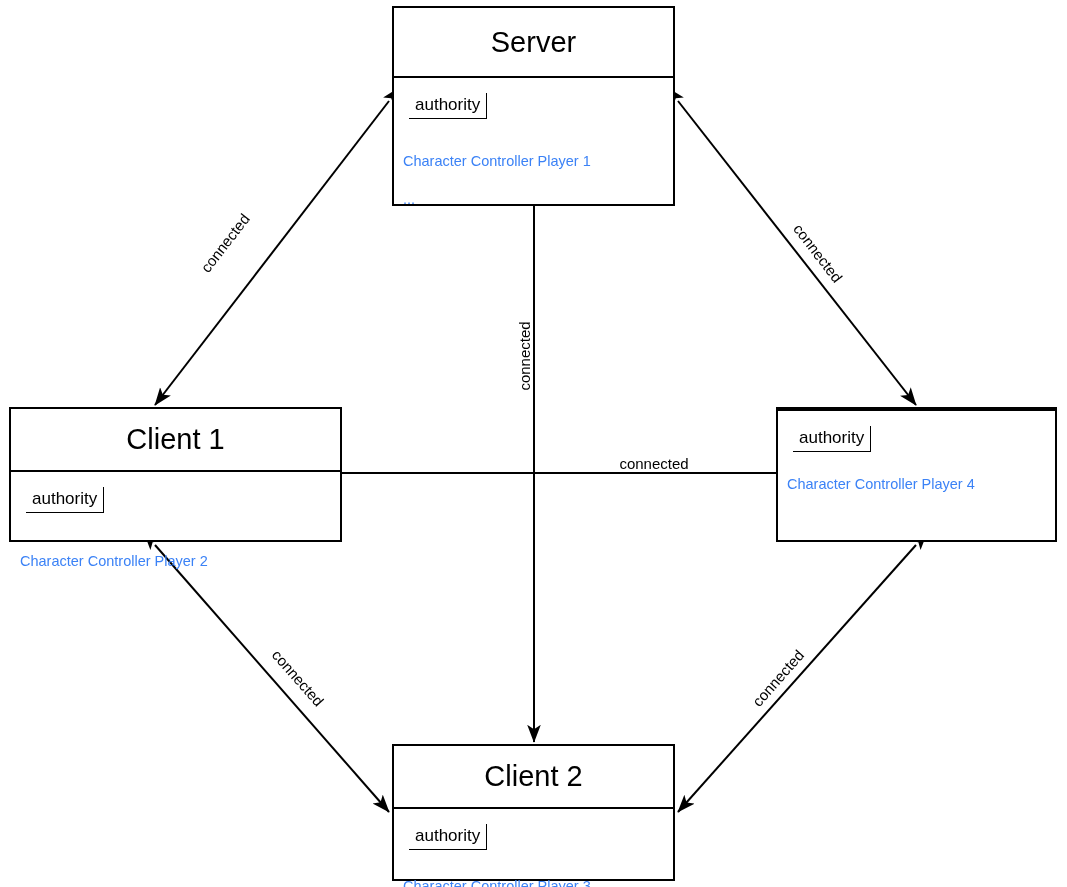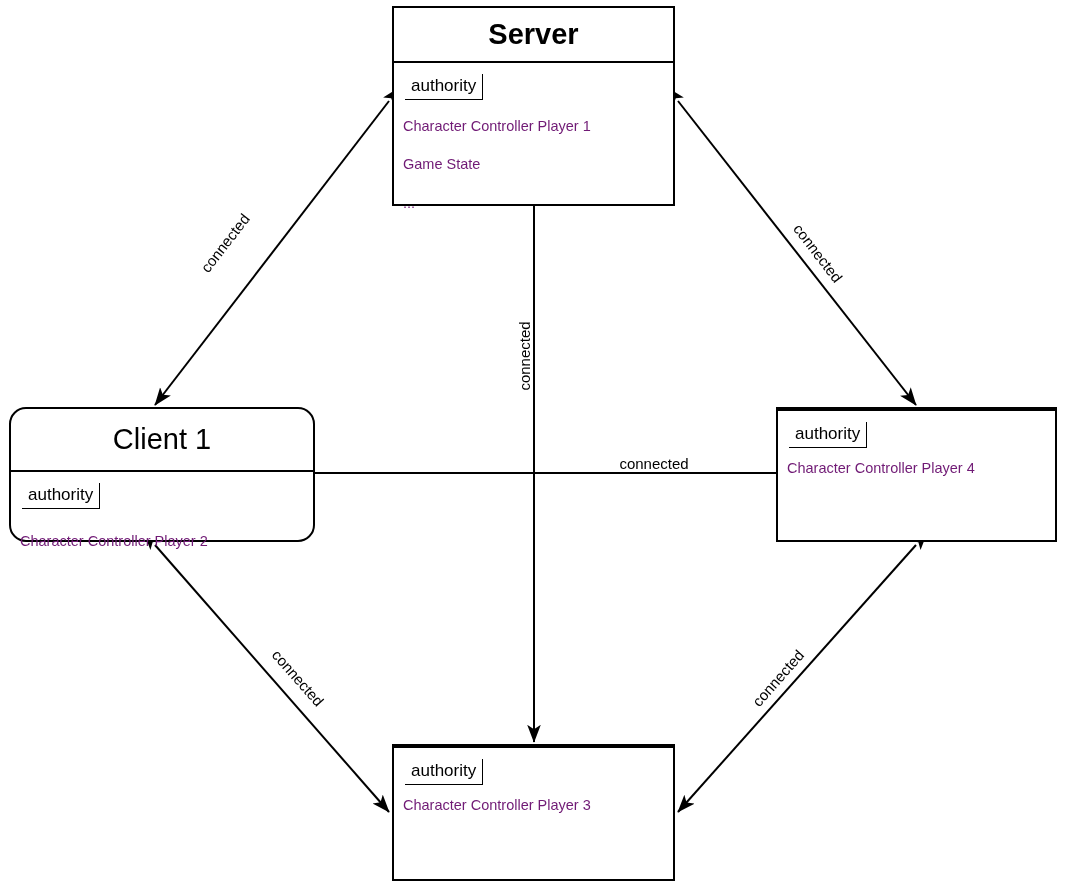--- a/index.html
+++ b/index.html
@@ -40,40 +40,40 @@
     align-items: center;
     justify-content: center;
   }
   .node-body {
     box-sizing: border-box;
     border-top: 2px solid #000000;
     width: 100%;
     padding: 0;
   }
   .authority-wrap {
-    padding: 0;
-    margin: 12px;
+    padding: 16px;
+    margin: 0;
   }
   .authority-tag {
     display: inline-block;
     border: 1px solid #000000;
     border-top: none;
     border-left: none;
     font-size: 17px;
     color: #000000;
     padding: 3px 6px 4px 6px;
     line-height: 1.05;
     background: #ffffff;
     position: relative;
     left: -1px;
     top: -1px;
   }
   .attr {
     font-size: 14.5px;
-    color: #701a75;
+    color: #3b82f6;
     padding: 0 16px 0 9px;
     line-height: 1;
   }
   .edge-label {
     position: absolute;
     font-size: 15px;
     color: #000000;
     white-space: nowrap;
     background: #ffffff;
     padding: 1px 3px;
@@ -102,51 +102,51 @@
     <line x1="534" y1="203" x2="534" y2="742" stroke="#000000" stroke-width="2" marker-start="url(#arrowStart)" marker-end="url(#arrowEnd)"></line>
 
     <line x1="294" y1="473" x2="1053" y2="473" stroke="#000000" stroke-width="2" marker-start="url(#arrowStart)" marker-end="url(#arrowEnd)"></line>
 
     <line x1="155" y1="545" x2="389" y2="812" stroke="#000000" stroke-width="2" marker-start="url(#arrowStart)" marker-end="url(#arrowEnd)"></line>
 
     <line x1="916" y1="545" x2="678" y2="812" stroke="#000000" stroke-width="2" marker-start="url(#arrowStart)" marker-end="url(#arrowEnd)"></line>
   </svg>
 
   <div class="node" style="left:392px; top:6px; width:283px; height:200px;">
-    <div class="node-title" style="height:53px;font-weight:bold;">Server</div>
+    <div class="node-title" style="height:68px;">Server</div>
     <div class="node-body" style="height:134px;">
       <div class="authority-wrap">
         <span class="authority-tag">authority</span>
       </div>
       <div class="attr" style="margin-top:18px;">Character Controller Player 1</div>
-      <div class="attr" style="margin-top:24px;">Game State</div>
       <div class="attr" style="margin-top:24px;">...</div>
     </div>
   </div>
 
-  <div class="node" style="left:9px; top:407px; width:306px; height:135px;border-radius:17px;">
+  <div class="node" style="left:9px; top:407px; width:333px; height:135px;">
     <div class="node-title" style="height:61px;">Client 1</div>
     <div class="node-body" style="height:70px;">
       <div class="authority-wrap">
         <span class="authority-tag">authority</span>
       </div>
       <div class="attr" style="margin-top:24px;">Character Controller Player 2</div>
     </div>
   </div>
 
   <div class="node" style="left:776px; top:407px; width:281px; height:135px;">
     <div class="node-body" style="height:70px;">
       <div class="authority-wrap">
         <span class="authority-tag">authority</span>
       </div>
       <div class="attr" style="margin-top:8px;">Character Controller Player 4</div>
     </div>
   </div>
 
   <div class="node" style="left:392px; top:744px; width:283px; height:137px;">
+    <div class="node-title" style="height:61px;">Client 2</div>
     <div class="node-body" style="height:72px;">
       <div class="authority-wrap">
         <span class="authority-tag">authority</span>
       </div>
       <div class="attr" style="margin-top:12px;">Character Controller Player 3</div>
     </div>
   </div>
 
   <div class="edge-label" style="left:225px; top:243px; transform: translate(-50%,-50%) rotate(-52.4deg);">connected</div>
 

